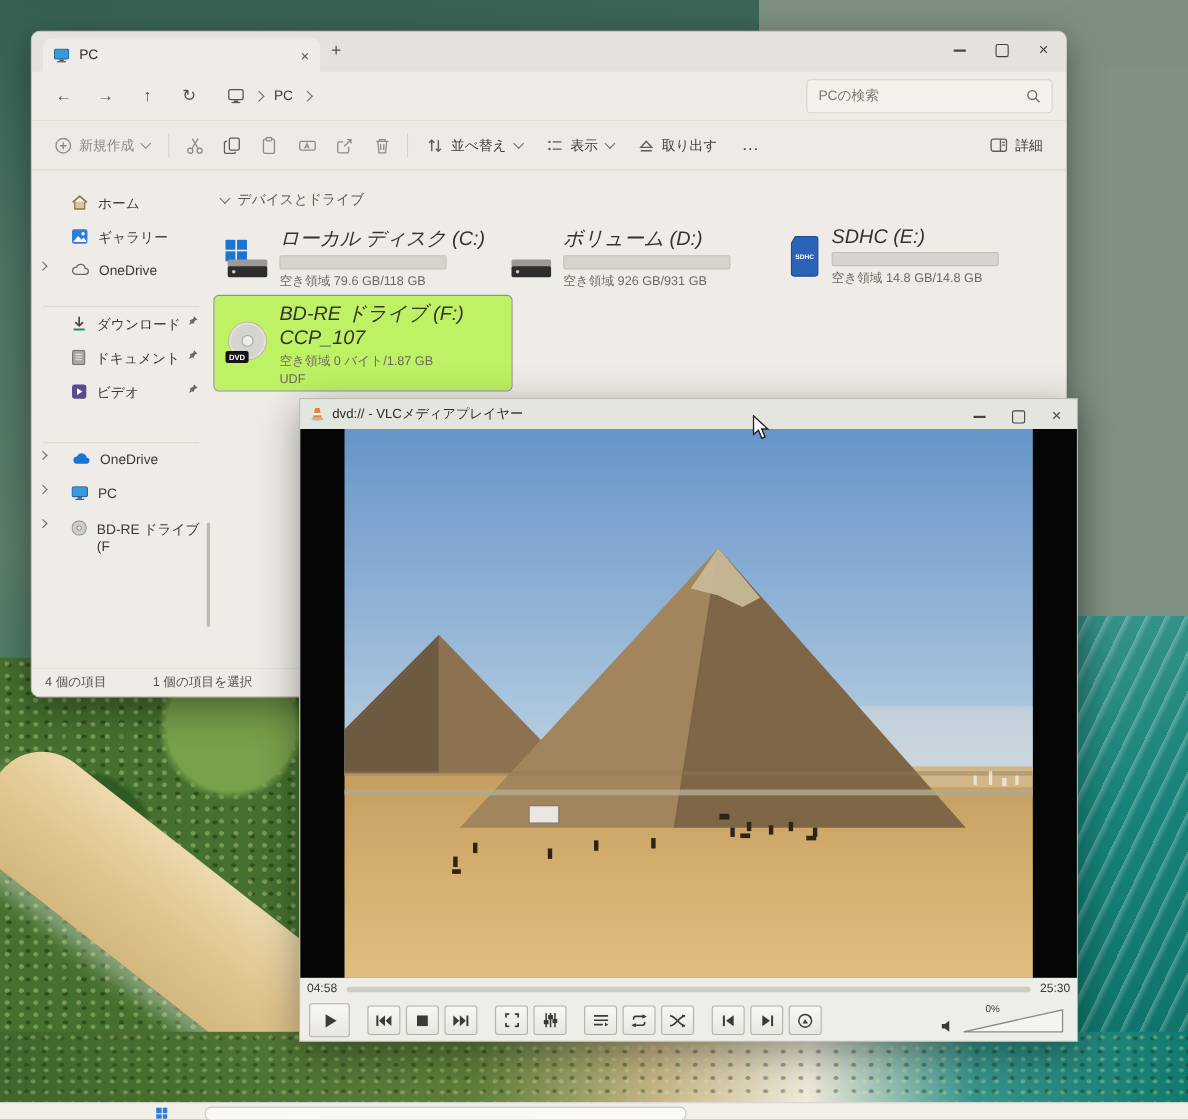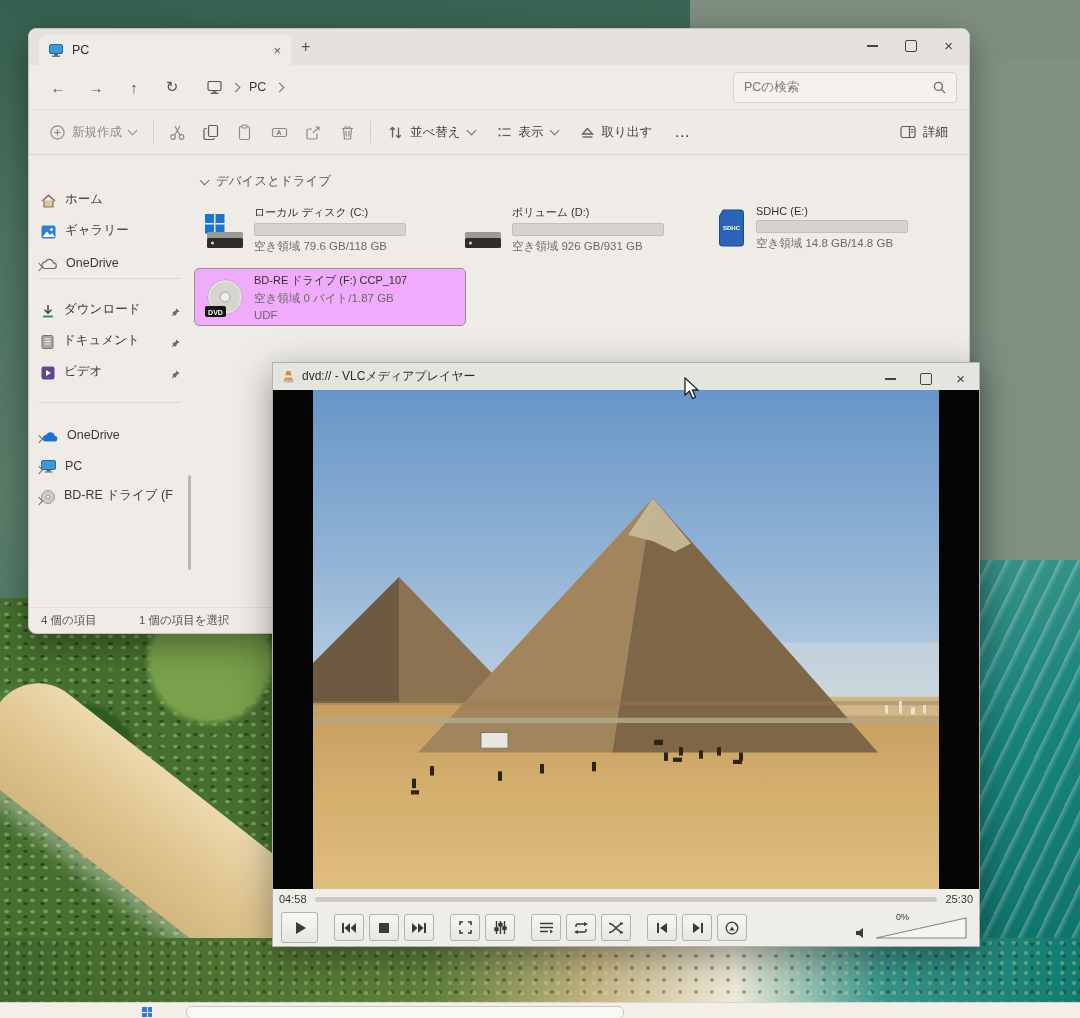--- a/index.html
+++ b/index.html
@@ -46,35 +46,35 @@
   .nav-ic{width:34px;text-align:center;font-size:15px;color:#55534e;}
   .crumb{display:flex;align-items:center;gap:10px;margin-left:14px;font-size:12.5px;color:#3b3934;}
   .ex-search{margin-left:auto;width:202px;height:29px;background:#f5f2ed;border:1px solid #d5d2cc;border-radius:4px;display:flex;align-items:center;justify-content:space-between;padding:0 10px;font-size:12.5px;color:#7b7973;}
   .ex-toolbar{height:44px;display:flex;align-items:center;gap:4px;padding:0 12px;background:#eeebe6;border-top:1px solid #e2dfd9;border-bottom:1px solid #dbd8d2;}
   .tb-btn{display:flex;align-items:center;gap:7px;padding:0 9px;height:32px;font-size:12.5px;color:#403e39;border-radius:4px;}
   .tb-btn.dis{color:#8d8b85;}
   .tb-sep{width:1px;height:22px;background:#d4d1cb;margin:0 4px;}
   .tb-ic{width:30px;height:32px;}
   .ex-body{flex:1;display:flex;min-height:0;}
   .ex-sidebar{width:162px;padding-top:22px;position:relative;font-size:12.5px;color:#3b3934;}
-  .sb-item{height:31px;display:flex;align-items:flex-end;gap:9px;padding-left:12px;position:relative;}
+  .sb-item{height:31px;display:flex;align-items:flex-start;gap:9px;padding-left:36px;position:relative;}
   .sb-item .chev{position:absolute;left:7px;width:5px;height:5px;}
   .sb-item .pin{position:absolute;right:10px;}
   .sb-div{height:1px;background:#dcd9d3;margin:8px 10px;}
   .sb-div.two{margin-top:22px;}
   .sb-scroll{position:absolute;right:0;top:320px;width:3px;height:95px;background:#bcb9b3;border-radius:2px;}
   .ex-content{flex:1;position:relative;font-size:12.5px;}
   .sec-head{position:absolute;left:10px;top:18px;display:flex;align-items:center;gap:8px;color:#5a5853;}
   .tile{position:absolute;display:flex;align-items:center;gap:9px;padding:4px 8px;border-radius:4px;}
   .tile .txt{display:flex;flex-direction:column;gap:3px;}
-  .tile .nm{color:#34322e;font-size:11px;}
+  .tile .nm{color:#34322e;font-size:18px;font-style:italic;}
   .tile .fr{color:#6b6963;font-size:11.5px;}
   .meter{width:150px;height:11px;background:#d7d4cf;border:1px solid #c3c0ba;border-radius:2px;overflow:hidden;}
   .meter .fill{height:100%;background:#3b7cc4;}
-  .tile.sel{background:#f0abfc;outline:1px solid #95928c;align-items:flex-end;}
+  .tile.sel{background:#bef264;outline:1px solid #95928c;}
   .tile-c{left:4px;top:46px;width:252px;}
   .tile-d{left:262px;top:46px;width:252px;}
   .tile-e{left:518px;top:46px;width:240px;}
   .tile-f{left:4px;top:114px;width:254px;}
   .ex-status{height:25px;display:flex;align-items:center;gap:42px;padding:0 12px;font-size:11.5px;color:#55534e;border-top:1px solid #e1ded8;}
 
   
   .vlc{left:272px;top:362px;width:706px;height:583px;background:#eceae4;border:1px solid #b3b1ab;display:flex;flex-direction:column;}
   .vlc-title{height:27px;background:#e2e6df;display:flex;align-items:center;gap:7px;padding:0 9px;font-size:12px;color:#2e2c28;position:relative;}
   .vlc-title .wc{position:absolute;right:14px;top:8px;gap:24px;}

